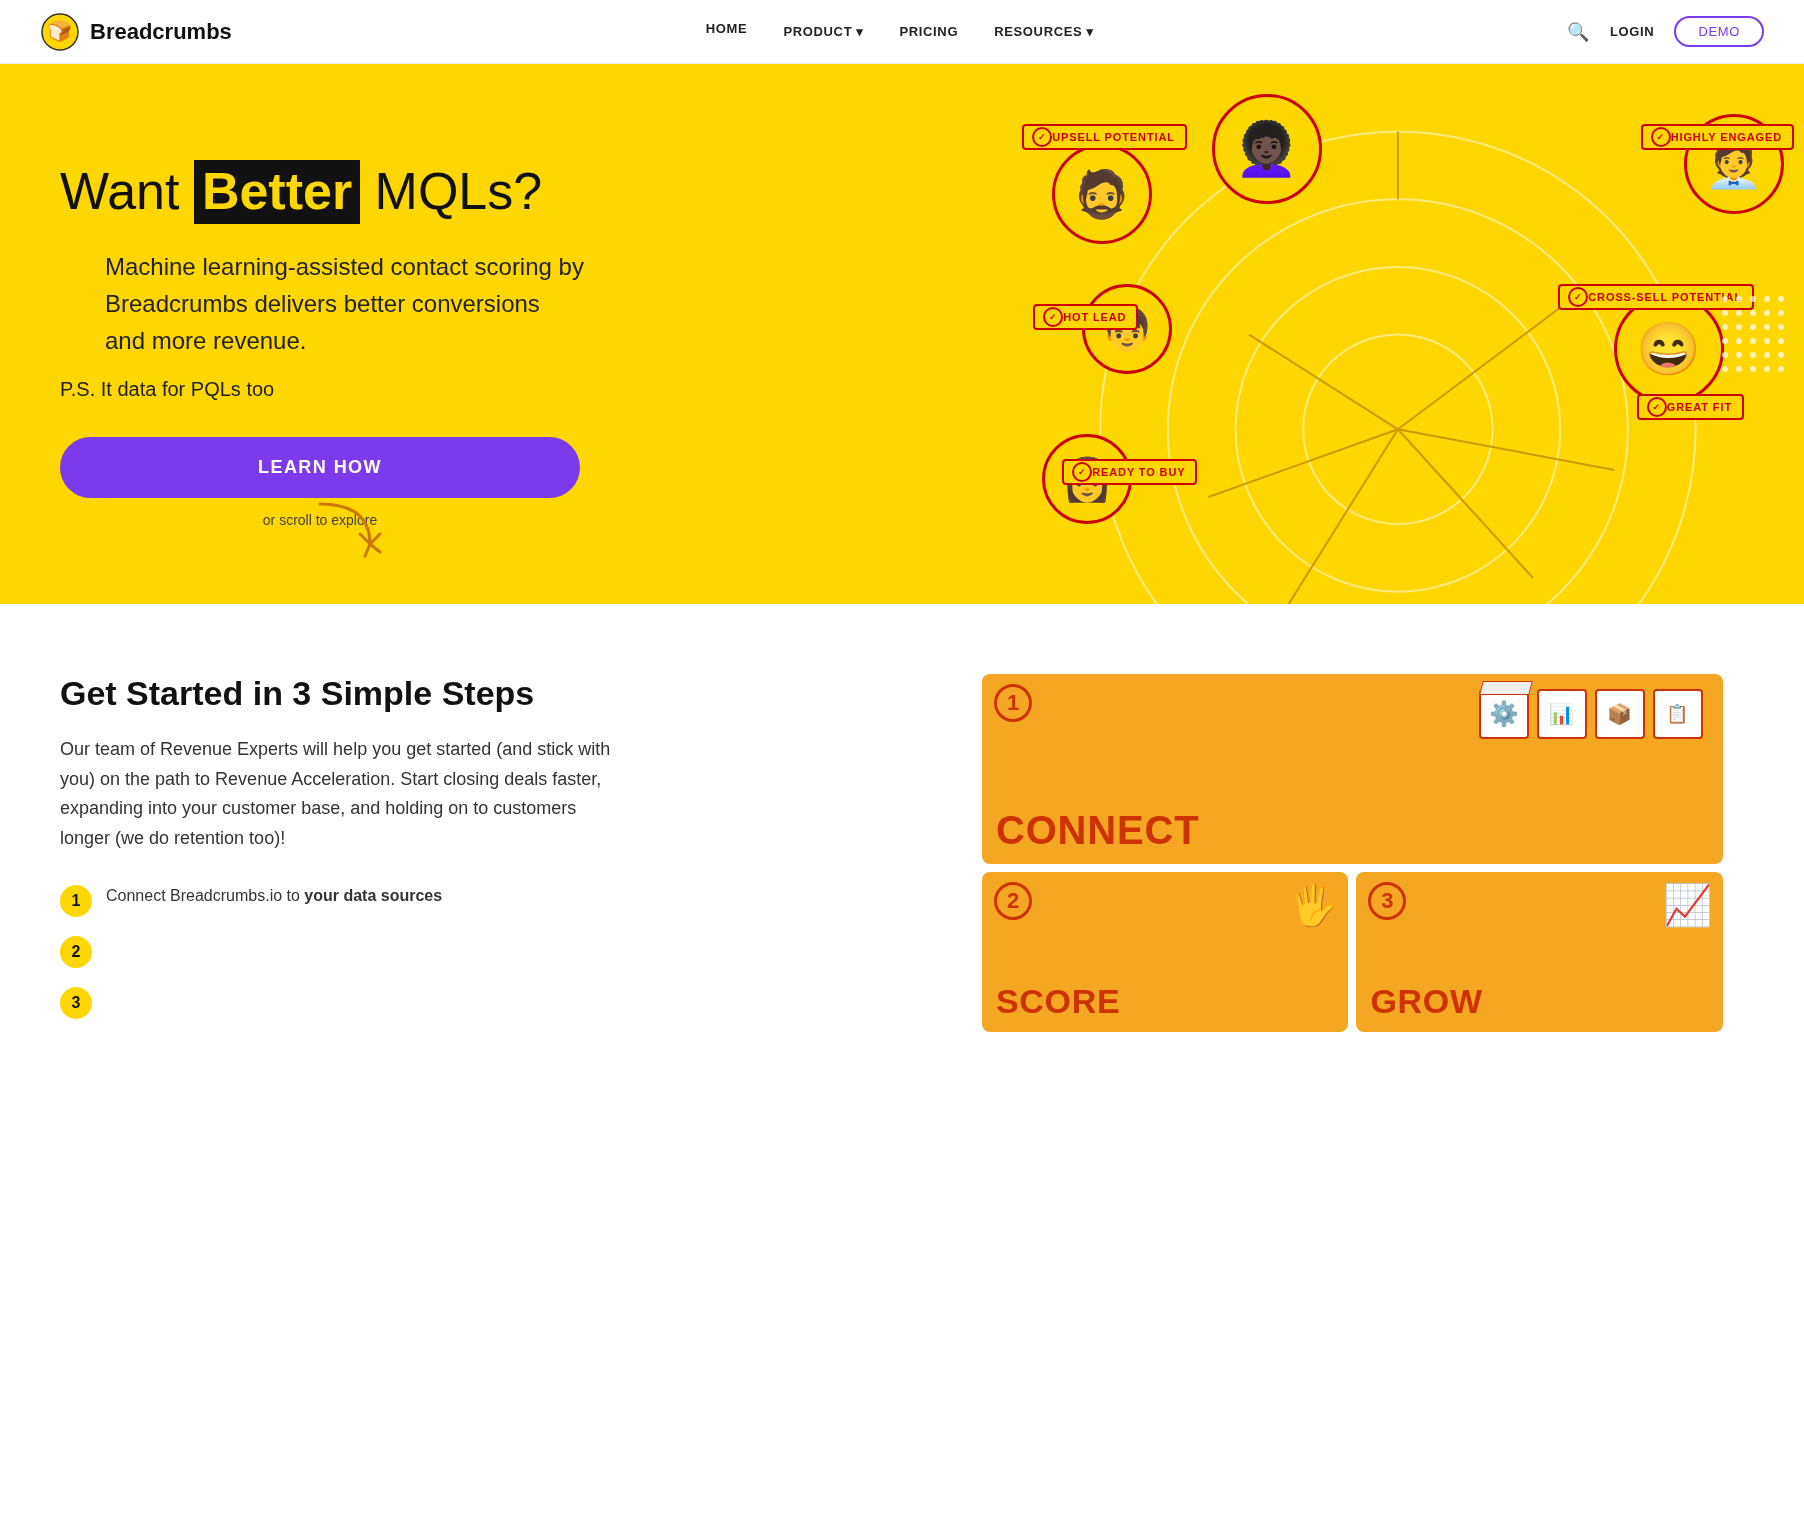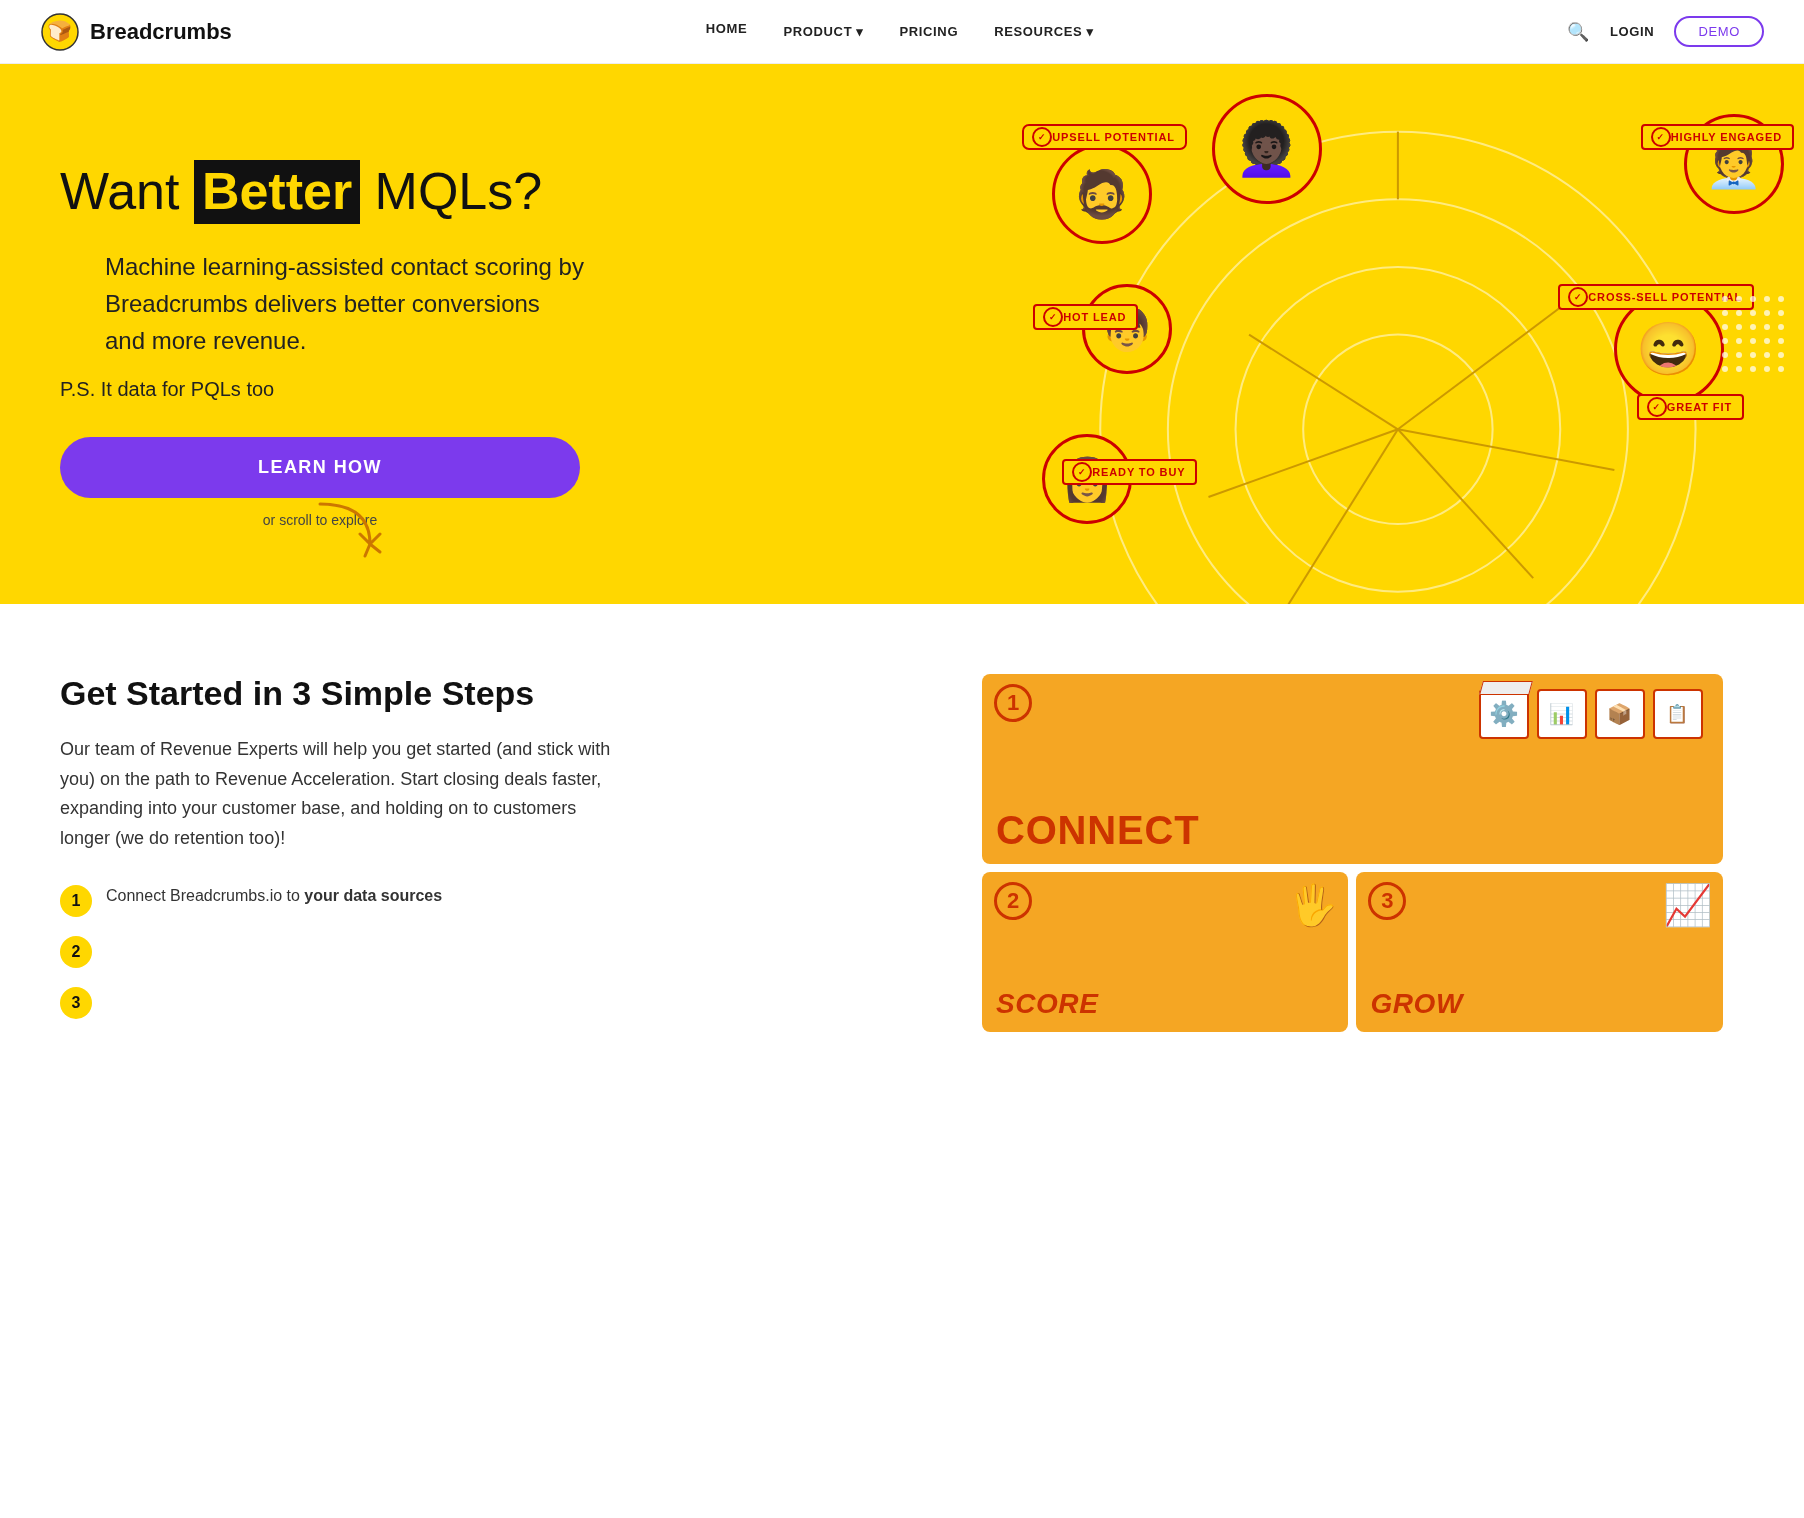--- a/index.html
+++ b/index.html
@@ -170,21 +170,21 @@
       width: 38px; height: 38px; border-radius: 50%;
       border: 3px solid #cc3300; color: #cc3300;
       font-size: 22px; font-weight: 900;
       display: flex; align-items: center; justify-content: center;
       background: #f5a623;
     }
     .panel-word {
       font-size: 40px; font-weight: 900; color: #cc3300;
       letter-spacing: 0.02em; line-height: 1;
     }
-    .panel-word.small { font-size: 28px; font-style: italic; }
+    .panel-word.small { font-size: 34px; }
   </style>
 </head>
 <body>
 
 <nav>
   <div class="logo">
     <svg class="logo-icon" viewBox="0 0 40 40">
       <circle cx="20" cy="20" r="18" fill="#FFD700" stroke="#333" stroke-width="1.5"></circle>
       <text x="20" y="26" text-anchor="middle" font-size="20">🍞</text>
     </svg>
@@ -261,21 +261,21 @@
     </div>
 
     <div class="face-bubble" style="width:110px;height:110px;top:230px;right:80px;border-color:#cc0000;border-width:3px;">
       <span style="font-size:52px;">😄</span>
     </div>
 
     <div class="face-bubble" style="width:90px;height:90px;top:370px;left:50px;border-color:#cc0000;">
       <span style="font-size:42px;">👩</span>
     </div>
 
-    <div class="label-badge" style="top:60px;left:30px;border-radius:7px;">
+    <div class="label-badge" style="top:60px;left:30px;">
       <span>UPSELL POTENTIAL</span>
     </div>
     <div class="label-badge" style="top:60px;right:10px;">
       <span>HIGHLY ENGAGED</span>
     </div>
     <div class="label-badge" style="top:240px;left:10px;margin-left:31px;">
       <span>HOT LEAD</span>
     </div>
     <div class="label-badge" style="top:220px;right:50px;">
       <span>CROSS-SELL POTENTIAL</span>

